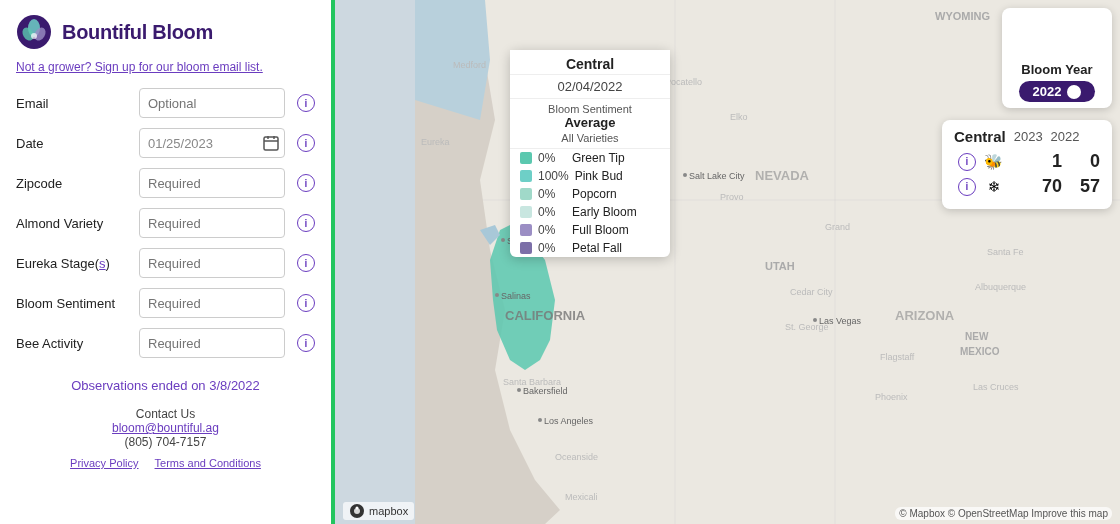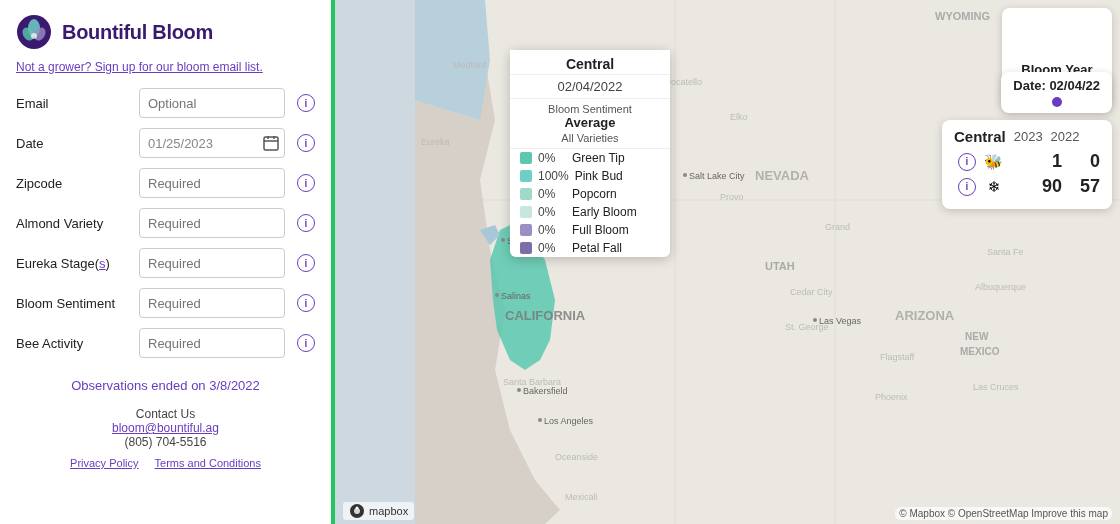--- a/index.html
+++ b/index.html
@@ -446,21 +446,21 @@
       <input class="form-input" type="text" placeholder="Required" style="">
     </div>
     <div class="info-icon">i</div>
   </div>
 
   <div class="observations-ended">Observations ended on 3/8/2022</div>
 
   <div class="contact-section">
     <span>Contact Us</span><br>
     <span class="contact-link">bloom@bountiful.ag</span>
-    <span>(805) 704-5516</span>
+    <span>(805) 704-7157</span>
   </div>
 
   <div class="footer-links">
     <span>Privacy Policy</span>
     <span>Terms and Conditions</span>
   </div>
 
 </div>
 
 <div id="map-area">
@@ -587,43 +587,39 @@
   </div>
 
   <div class="bloom-year-widget">
     <div class="bloom-year-title">Bloom Year</div>
     <div class="bloom-year-toggle">
       <span>2022</span>
       <div class="toggle-circle"></div>
     </div>
   </div>
 
-  <div class="date-widget">
-    <div class="date-value">Date: 02/04/22</div>
-    <div class="date-dot"></div>
-  </div>
 
   <div class="stats-widget">
     <div class="stats-header">
       <span class="stats-region">Central</span>
       <span class="stats-year">2023</span>
       <span class="stats-year">2022</span>
     </div>
     <div class="stats-row">
       <div class="info-icon">i</div>
       <div class="stats-icon">🐝</div>
       <div class="stats-divider"></div>
       <div class="stats-value">1</div>
       <div class="stats-value">0</div>
     </div>
     <div class="stats-row">
       <div class="info-icon">i</div>
       <div class="stats-icon">❄</div>
       <div class="stats-divider"></div>
-      <div class="stats-value">90</div>
+      <div class="stats-value">70</div>
       <div class="stats-value">57</div>
     </div>
   </div>
 
   <div class="mapbox-logo">
     <svg width="16" height="16" viewBox="0 0 16 16">
       <circle cx="8" cy="8" r="7" fill="#333"></circle>
       <circle cx="8" cy="8" r="3" fill="#fff" opacity="0.8"></circle>
       <circle cx="8" cy="5" r="1.5" fill="#fff"></circle>
     </svg>

